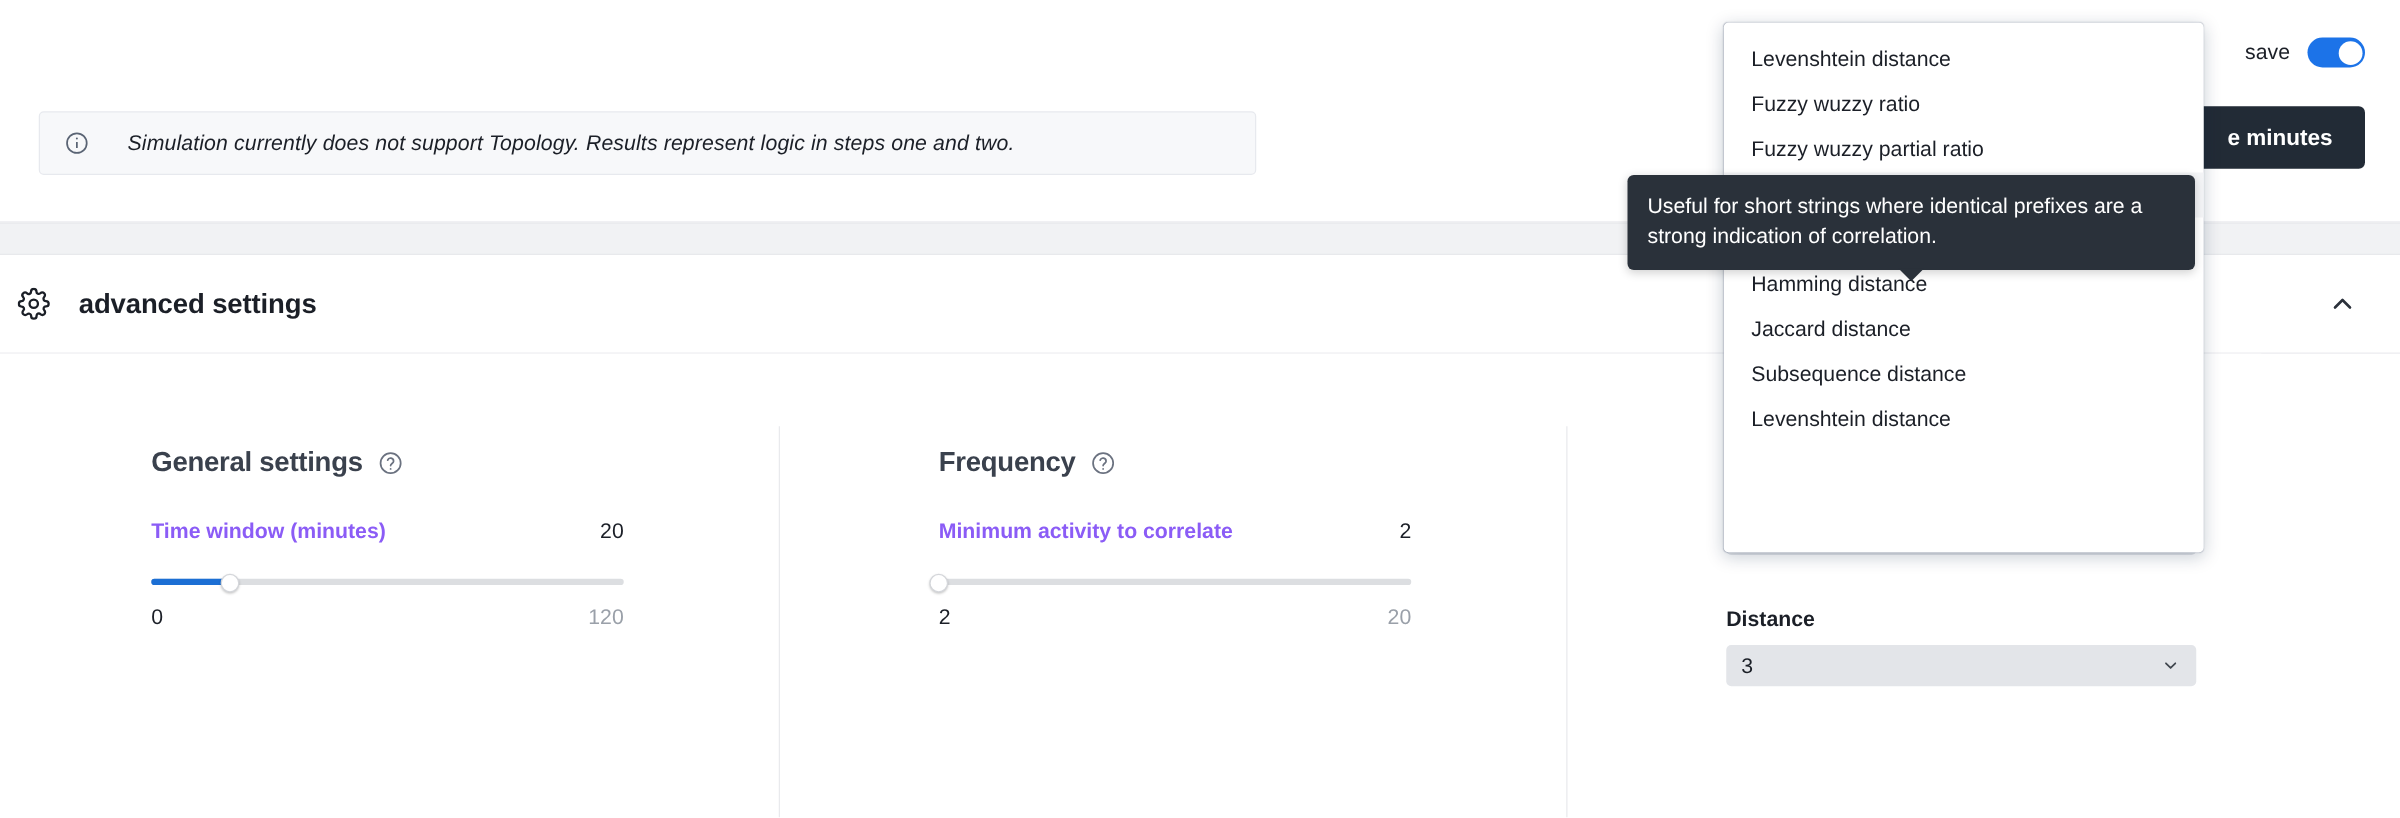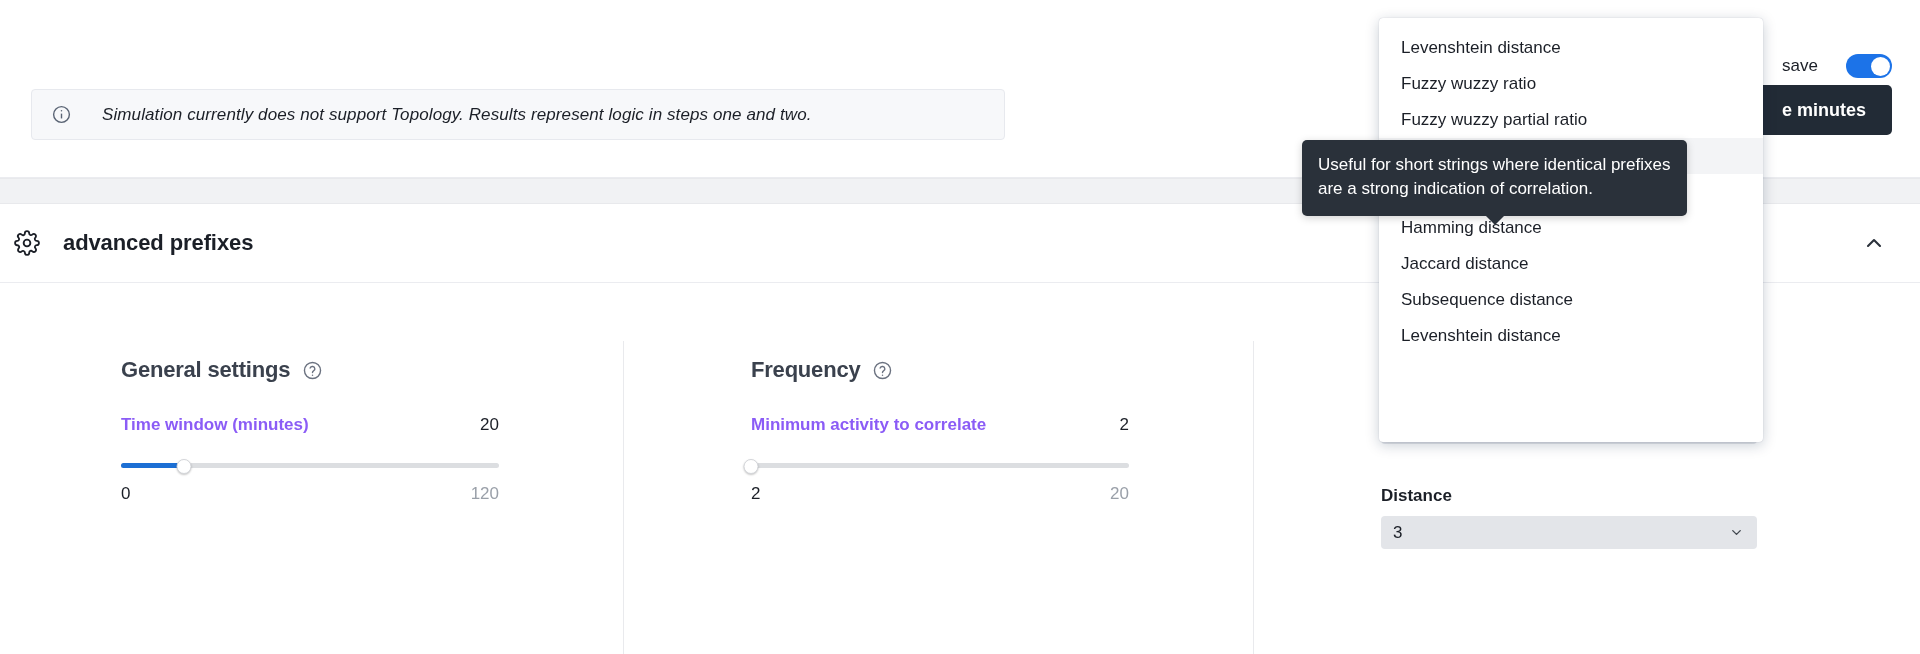--- a/index.html
+++ b/index.html
@@ -60,22 +60,21 @@
     font-style: italic;
   }
 
   
   .save-cluster {
     position: absolute;
     right: 28px;
     top: 30px;
     display: flex;
     align-items: center;
-    gap: 28px;
-    margin-top: 24px;
+    gap: 14px;
   }
   .save-label {
     font-size: 17px;
     color: #1b1f27;
     white-space: nowrap;
   }
   .toggle {
     width: 46px;
     height: 24px;
     border-radius: 12px;
@@ -325,21 +324,21 @@
     cursor: pointer;
     white-space: nowrap;
   }
   .menu-item.hovered { background: #f3f4f6; }
 
   
   .tooltip {
     position: absolute;
     left: 1302px;
     top: 140px;
-    width: 385px;
+    width: 454px;
     background: #2a313a;
     border-radius: 5px;
     padding: 13px 16px 15px 16px;
     z-index: 60;
     box-shadow: 0 2px 8px rgba(0,0,0,0.18);
   }
   .tooltip-text {
     font-size: 17px;
     line-height: 24px;
     color: #ffffff;
@@ -395,21 +394,21 @@
 
   <div class="gray-band"></div>
 
   <div class="adv-header">
     <span class="gear-icon">
       <svg width="26" height="26" viewBox="0 0 24 24" fill="none" stroke="currentColor" stroke-width="1.7" stroke-linecap="round" stroke-linejoin="round">
         <circle cx="12" cy="12" r="3.1"></circle>
         <path d="M19.4 15a1.65 1.65 0 0 0 .33 1.82l.06.06a2 2 0 1 1-2.83 2.83l-.06-.06a1.65 1.65 0 0 0-1.82-.33 1.65 1.65 0 0 0-1 1.51V21a2 2 0 0 1-4 0v-.09A1.65 1.65 0 0 0 9 19.4a1.65 1.65 0 0 0-1.82.33l-.06.06a2 2 0 1 1-2.83-2.83l.06-.06a1.65 1.65 0 0 0 .33-1.82 1.65 1.65 0 0 0-1.51-1H3a2 2 0 0 1 0-4h.09A1.65 1.65 0 0 0 4.6 9a1.65 1.65 0 0 0-.33-1.82l-.06-.06a2 2 0 1 1 2.83-2.83l.06.06a1.65 1.65 0 0 0 1.82.33H9a1.65 1.65 0 0 0 1-1.51V3a2 2 0 0 1 4 0v.09a1.65 1.65 0 0 0 1 1.51 1.65 1.65 0 0 0 1.82-.33l.06-.06a2 2 0 1 1 2.83 2.83l-.06.06a1.65 1.65 0 0 0-.33 1.82V9a1.65 1.65 0 0 0 1.51 1H21a2 2 0 0 1 0 4h-.09a1.65 1.65 0 0 0-1.51 1z"></path>
       </svg>
     </span>
-    <span class="adv-title">advanced prefixes</span>
+    <span class="adv-title">advanced settings</span>
     <span class="collapse-chevron">
       <svg width="24" height="24" viewBox="0 0 24 24" fill="none" stroke="currentColor" stroke-width="2.1" stroke-linecap="round" stroke-linejoin="round">
         <polyline points="6 15 12 9 18 15"></polyline>
       </svg>
     </span>
   </div>
 
   <div class="settings-body">
 
     <div class="col-divider div1"></div>

